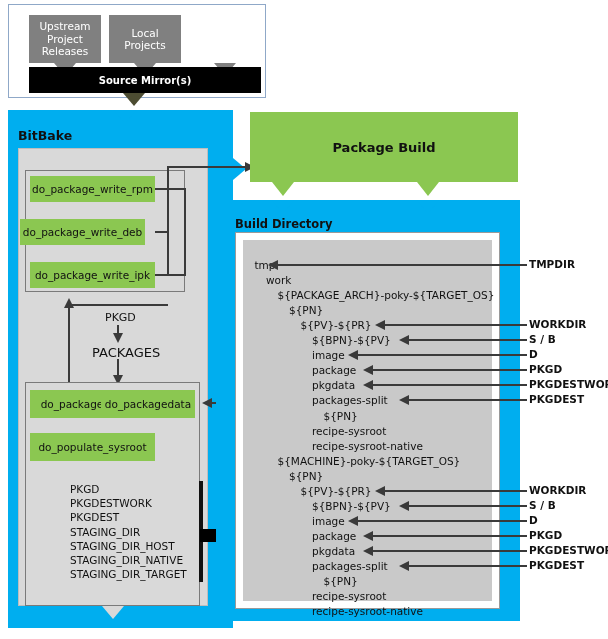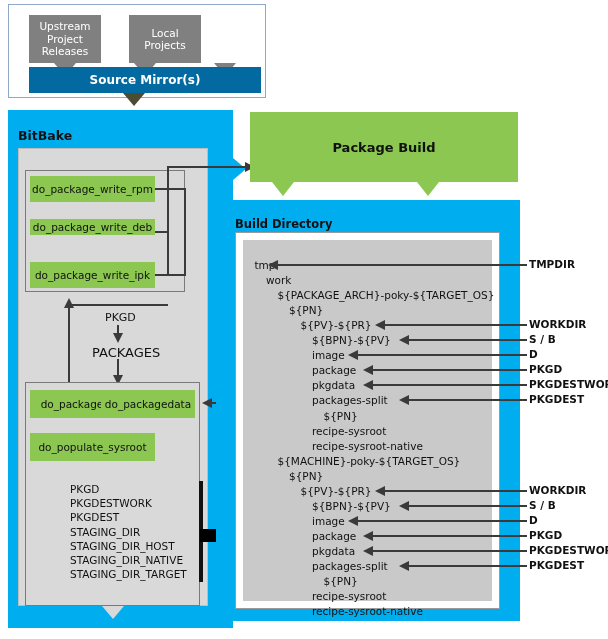--- a/index.html
+++ b/index.html
@@ -9,47 +9,47 @@
   .abs{position:absolute;}
 
   
   #source-panel{left:8px;top:4px;width:258px;height:94px;
       background:#ffffff;border:1.5px solid #8fa8c8;box-sizing:border-box;}
   .srcbox{position:absolute;background:#808080;color:#ffffff;
       font-size:10.5px;font-weight:400;line-height:12.5px;text-align:center;
       display:flex;align-items:center;justify-content:center;}
   .srcbox span{display:block;padding:0 2px;}
   #src-upstream{left:20px;top:10px;width:72px;height:48px;}
-  #src-local{left:100px;top:10px;width:72px;height:48px;margin-left:20px;}
+  #src-local{left:100px;top:10px;width:72px;height:48px;}
   #src-scm{left:180px;top:10px;width:72px;height:48px;}
 
   
   .notch-down{position:absolute;width:0;height:0;
       border-left:11px solid transparent;border-right:11px solid transparent;}
 
-  #source-mirror{left:20px;top:62px;width:232px;height:26px;background:#0369a1;
-      color:#ffffff;font-size:12px;font-weight:bold;
+  #source-mirror{left:20px;top:62px;width:232px;height:26px;background:#000000;
+      color:#ffffff;font-size:10px;font-weight:bold;
       display:flex;align-items:center;justify-content:center;}
 
   
   #bitbake-panel{left:8px;top:110px;width:225px;height:518px;background:#00aeef;}
   #bitbake-title{left:18px;top:128px;font-size:12.5px;font-weight:bold;color:#111;}
   #bitbake-gray{left:18px;top:148px;width:190px;height:458px;background:#d9d9d9;
       border:1px solid #bdbdbd;box-sizing:border-box;}
 
   .task-group{position:absolute;background:#d9d9d9;border:1px solid #7a7a7a;
       box-sizing:border-box;}
   #write-group{left:25px;top:170px;width:160px;height:122px;}
   #pkg-group{left:25px;top:382px;width:175px;height:224px;}
 
   .task{position:absolute;background:#8bc751;border:0;
       color:#111;font-size:10.5px;display:flex;align-items:center;
       justify-content:center;white-space:nowrap;}
   #task-rpm{left:30px;top:176px;width:125px;height:26px;}
-  #task-deb{left:30px;top:219px;width:125px;height:16px;}
+  #task-deb{left:20px;top:219px;width:125px;height:26px;}
   #task-ipk{left:30px;top:262px;width:125px;height:26px;}
   #task-package{left:30px;top:390px;width:84px;height:28px;}
   #task-packagedata{left:101px;top:390px;width:94px;height:28px;}
   #task-populate{left:30px;top:433px;width:125px;height:28px;}
 
   #files-label{left:105px;top:311px;font-size:11px;color:#111;}
   #packages-label{left:92px;top:345px;font-size:13px;color:#111;}
 
   #var-list{left:70px;top:482px;font-size:10.5px;color:#111;line-height:14.2px;
       white-space:pre;}

